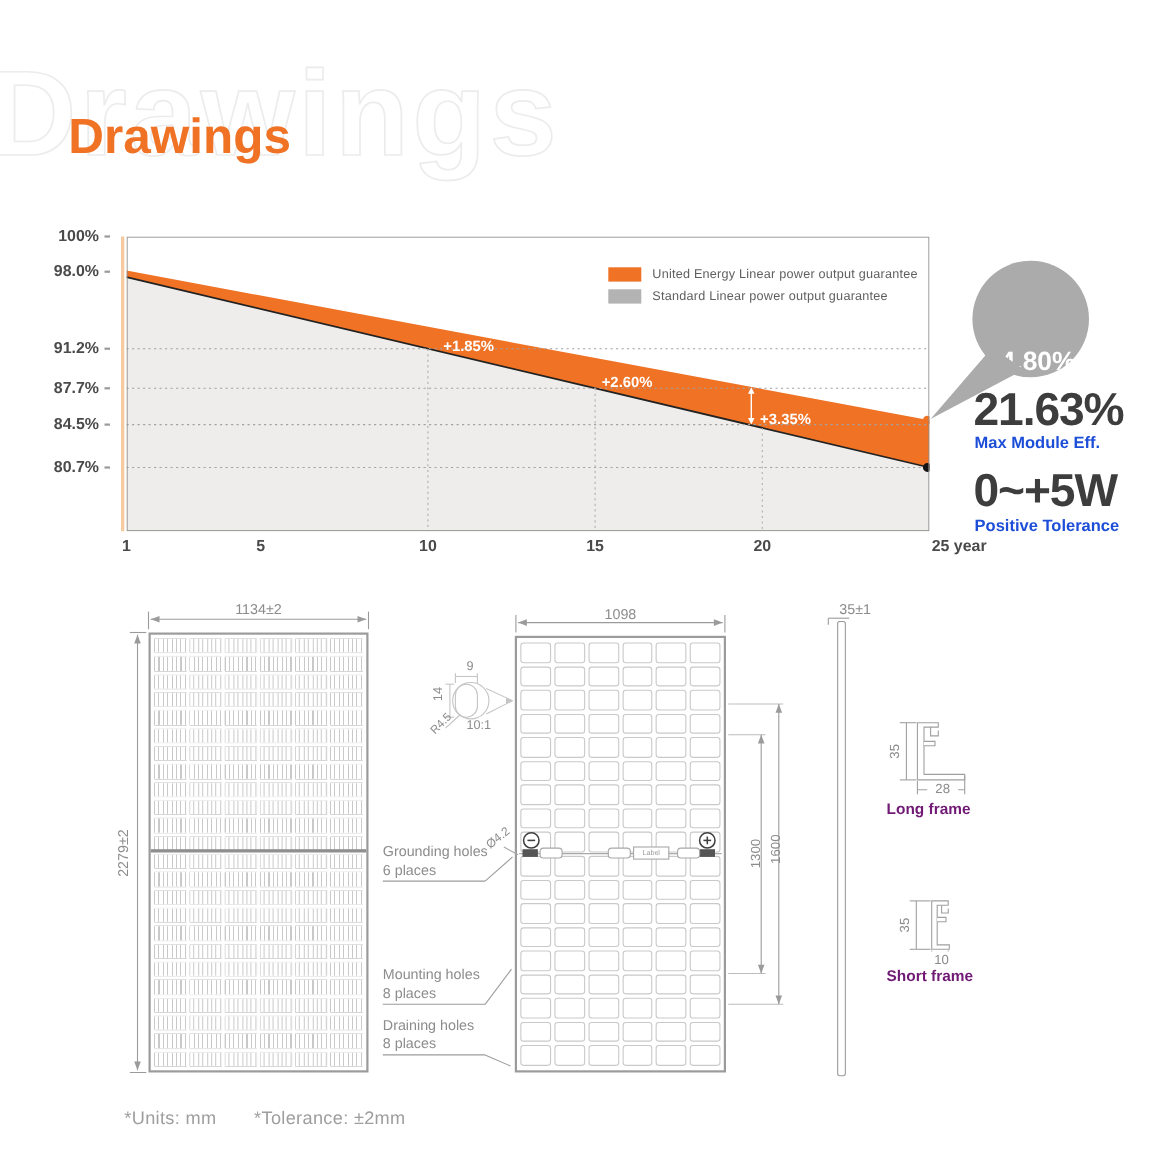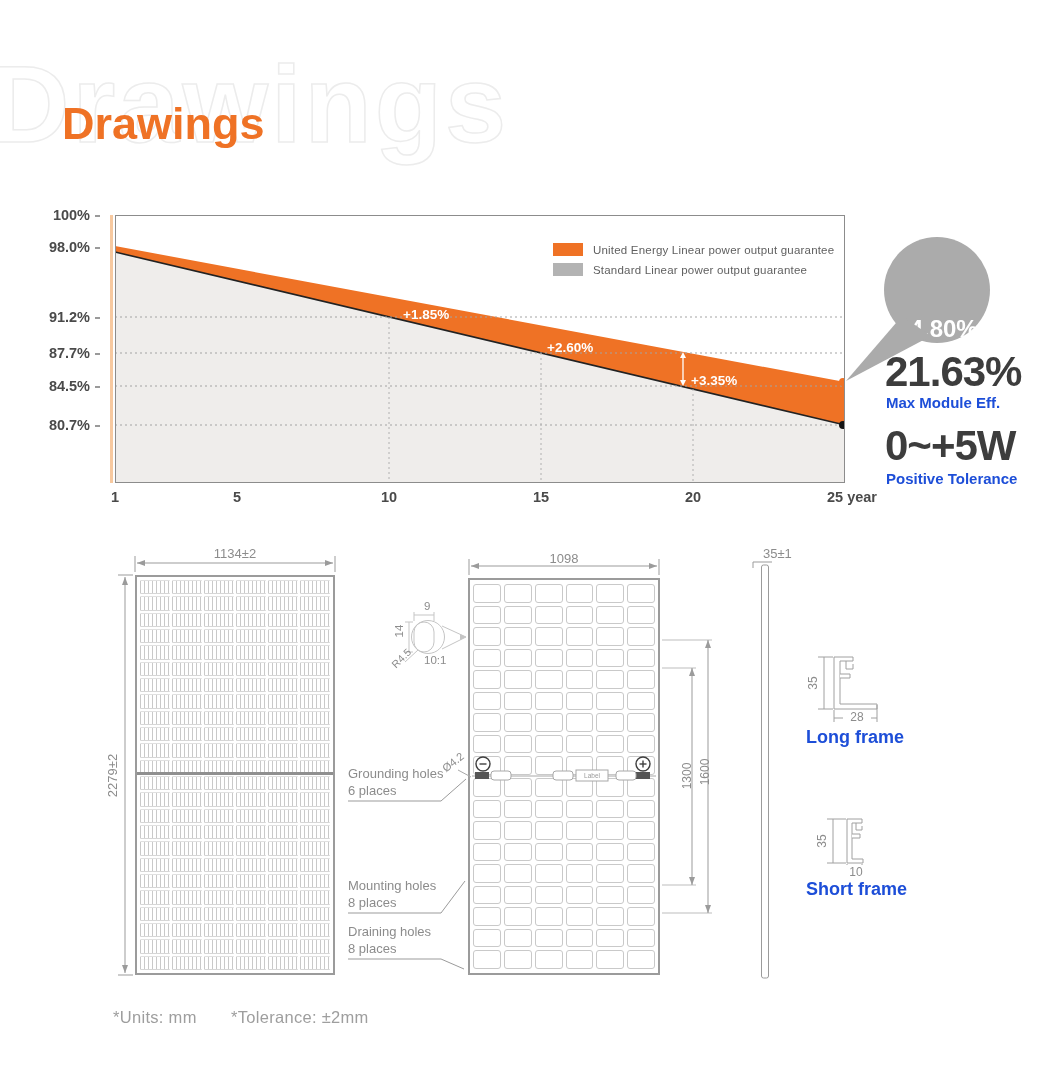--- a/index.html
+++ b/index.html
@@ -41,21 +41,21 @@
   #front-panel{left:135px;top:575px;width:200px;height:400px;padding:3px;}
   #front-grid{display:grid;grid-template-columns:repeat(6,1fr);grid-auto-rows:1fr;gap:2px;height:100%;}
   .cell-f{background:repeating-linear-gradient(90deg,#c9c9c9 0 1px,transparent 1px 4px);
           border-top:1px solid #e0e0e0;border-bottom:1px solid #d6d6d6;border-radius:1px;}
   .front-divider{position:absolute;left:137px;top:772px;width:196px;height:3px;background:#8f8f8f;z-index:3;}
   #rear-panel{left:468px;top:578px;width:192px;height:397px;padding:4px 3px;}
   #rear-grid{display:grid;grid-template-columns:repeat(6,1fr);grid-auto-rows:1fr;gap:3px;height:100%;}
   .cell-r{border:1px solid #c9c9c9;border-radius:3px;}
   .hole-label{position:absolute;left:348px;width:112px;font-size:13px;color:#8c8c8c;line-height:17px;z-index:6;}
   .tiny-label{position:absolute;font-size:6.5px;color:#9b9b9b;text-align:center;z-index:7;}
-  .frame-label{position:absolute;font-size:18px;font-weight:bold;color:#1d4ed8;z-index:6;white-space:nowrap;}
+  .frame-label{position:absolute;font-size:14px;font-weight:bold;color:#701a75;z-index:6;white-space:nowrap;}
   .dim-bg{background:#fff;padding:0 2px;}
   .overlay{position:absolute;left:0;top:0;width:1060px;height:1068px;z-index:5;pointer-events:none;}
   .notes{position:absolute;top:1008px;font-size:16.5px;color:#9e9e9e;letter-spacing:0.3px;z-index:6;}
 </style>
 </head>
 <body>
 
 <div class="page">
 
   <div class="watermark">Drawings</div>
@@ -107,21 +107,21 @@
       <div class="legend-swatch" style="background:#b3b3b3"></div>
       <div class="legend-label">Standard Linear power output guarantee</div>
     </div>
   </div>
 
   <div class="xtick" style="left:115px">1</div>
   <div class="xtick" style="left:237px">5</div>
   <div class="xtick" style="left:389px">10</div>
   <div class="xtick" style="left:541px">15</div>
   <div class="xtick" style="left:693px">20</div>
-  <div class="xtick" style="left:852px">25 year</div>
+  <div class="xtick" style="left:872px">25 year</div>
 
   <div class="bubble">
     <span class="bubble-text">84.80%</span>
   </div>
   <div class="big-value" style="top:348px">21.63%</div>
   <div class="orange-label" style="top:394px">Max Module Eff.</div>
   <div class="big-value" style="top:422px">0~+5W</div>
   <div class="orange-label" style="top:470px">Positive Tolerance</div>
 
   <div class="dim-text center" style="left:135px;top:546px;width:200px">1134±2</div>

